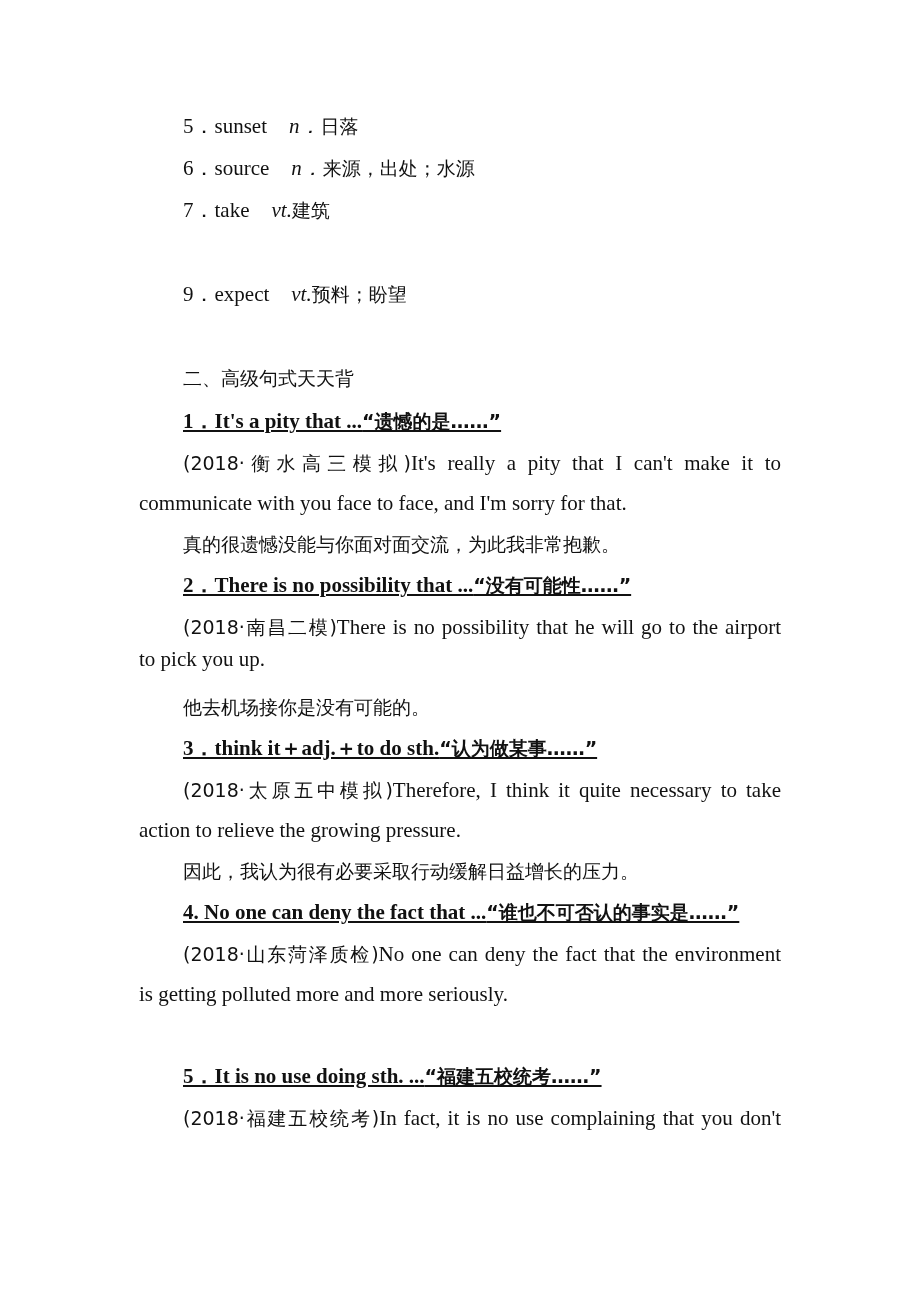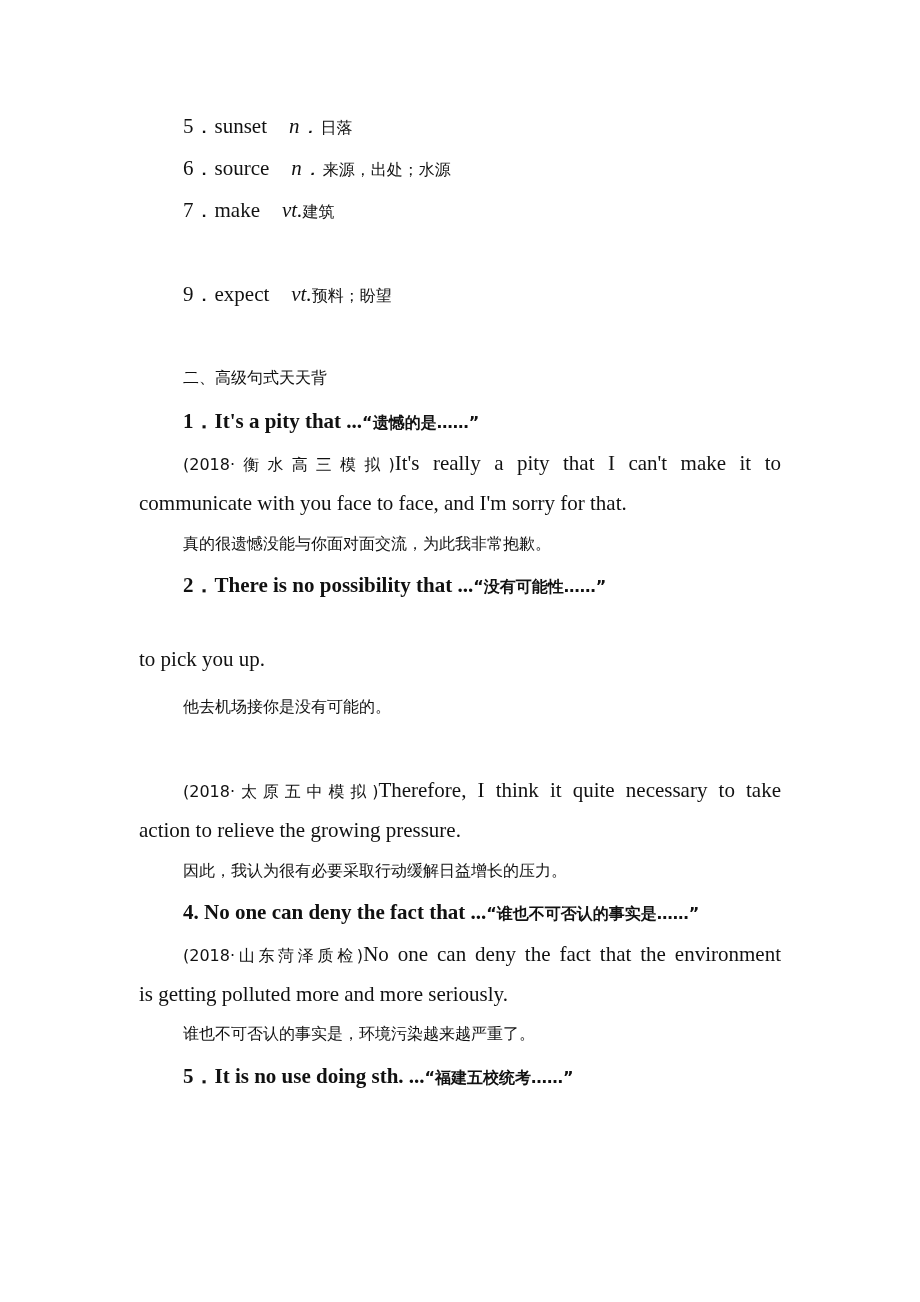--- a/index.html
+++ b/index.html
@@ -32,71 +32,79 @@
   .line.flush {
     left: 139px;
   }
   .line.justify {
     width: 598px;
     text-align: justify;
     text-align-last: justify;
     white-space: normal;
   }
   .it { font-style: italic; }
-  .bold { font-weight: bold; }
+  .bold { font-weight: bold; text-decoration: underline; }
   .gap { display: inline-block; width: 22px; }
-  .cn { font-family: "DejaVu Sans", sans-serif; font-size: 16px; }
+  .cn { font-family: "DejaVu Sans", sans-serif; font-size: 19px; }
 </style>
 </head>
 <body>
 
 <div class="page">
 
   <div class="line" style="top:112px">
     <span>5．</span><span>sunset</span><span class="gap"></span><span class="it">n．</span><span class="cn">日落</span>
   </div>
   <div class="line" style="top:154px">
     <span>6．</span><span>source</span><span class="gap"></span><span class="it">n．</span><span class="cn">来源，出处；水源</span>
   </div>
   <div class="line" style="top:196px">
-    <span>7．</span><span>make</span><span class="gap"></span><span class="it">vt.</span><span class="cn">建筑</span>
+    <span>7．</span><span>take</span><span class="gap"></span><span class="it">vt.</span><span class="cn">建筑</span>
   </div>
   <div class="line" style="top:280px">
     <span>9．</span><span>expect</span><span class="gap"></span><span class="it">vt.</span><span class="cn">预料；盼望</span>
   </div>
 
   <div class="line cn" style="top:364px">二、高级句式天天背</div>
 
   <div class="line bold" style="top:407px">
     <span>1．It's a pity that ...</span><span class="cn">“遗憾的是……”</span>
   </div>
   <div class="line justify" style="top:449px">
     <span class="cn">(2018·衡水高三模拟)</span><span>It's really a pity that I can't make it to</span>
   </div>
   <div class="line flush" style="top:489px">communicate with you face to face, and I'm sorry for that.</div>
   <div class="line cn" style="top:530px">真的很遗憾没能与你面对面交流，为此我非常抱歉。</div>
 
   <div class="line bold" style="top:571px">
     <span>2．There is no possibility that ...</span><span class="cn">“没有可能性……”</span>
   </div>
+  <div class="line justify" style="top:613px">
+    <span class="cn">(2018·南昌二模)</span><span>There is no possibility that he will go to the airport</span>
+  </div>
   <div class="line flush" style="top:645px">to pick you up.</div>
   <div class="line cn" style="top:693px">他去机场接你是没有可能的。</div>
 
+  <div class="line bold" style="top:734px">
+    <span>3．think it＋adj.＋to do sth.</span><span class="cn">“认为做某事……”</span>
+  </div>
   <div class="line justify" style="top:776px">
     <span class="cn">(2018·太原五中模拟)</span><span>Therefore, I think it quite necessary to take</span>
   </div>
   <div class="line flush" style="top:816px">action to relieve the growing pressure.</div>
   <div class="line cn" style="top:857px">因此，我认为很有必要采取行动缓解日益增长的压力。</div>
 
   <div class="line bold" style="top:898px">
     <span>4. No one can deny the fact that ...</span><span class="cn">“谁也不可否认的事实是……”</span>
   </div>
   <div class="line justify" style="top:940px">
     <span class="cn">(2018·山东菏泽质检)</span><span>No one can deny the fact that the environment</span>
   </div>
   <div class="line flush" style="top:980px">is getting polluted more and more seriously.</div>
-  <div class="line cn" style="top:1020px">谁也不可否认的事实是，环境污染越来越严重了。</div>
 
   <div class="line bold" style="top:1062px">
     <span>5．It is no use doing sth. ...</span><span class="cn">“福建五校统考……”</span>
+  </div>
+  <div class="line justify" style="top:1104px">
+    <span class="cn">(2018·福建五校统考)</span><span>In fact, it is no use complaining that you don't</span>
   </div>
 
 </div>
 
 </body></html>

